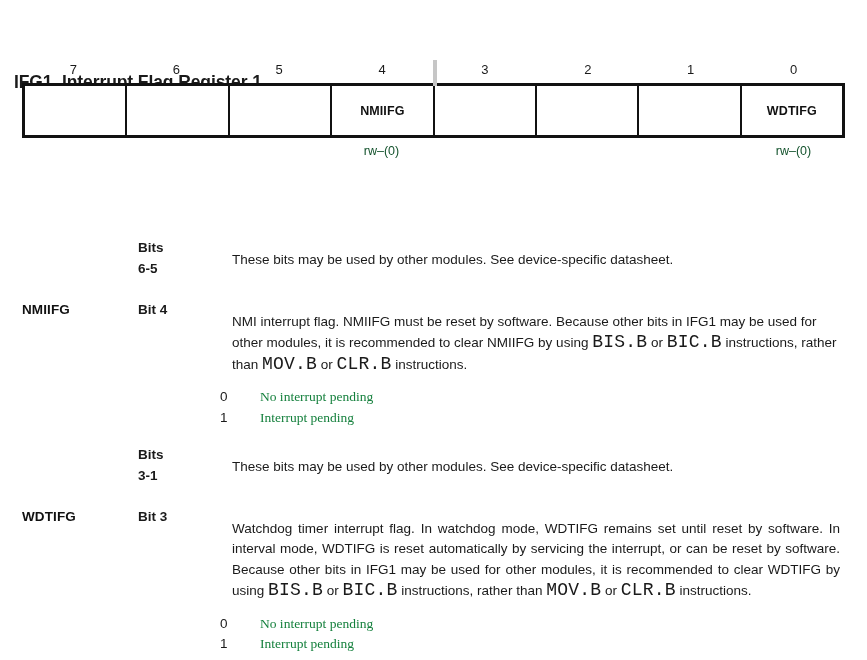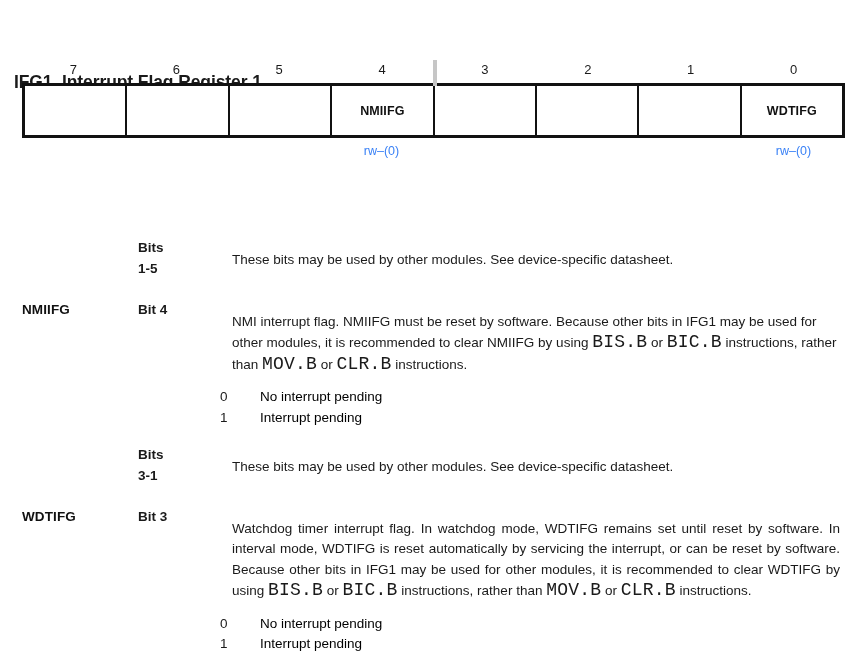--- a/index.html
+++ b/index.html
@@ -82,21 +82,21 @@
 
   .rw-row {
     position: relative;
     width: 100%;
     height: 22px;
   }
   .rw-label {
     position: absolute;
     top: 6px;
     font-size: 12.5px;
-    color: #3b82f6;
+    color: #14532d;
     text-align: center;
     width: 103px;
   }
   .rw-bit4 { left: 308px; }
   .rw-bit0 { left: 720px; }
 
   
   .field-table {
     position: absolute;
     left: 22px;
@@ -151,21 +151,22 @@
     line-height: 20.5px;
   }
   .enum-key {
     width: 40px;
     flex: 0 0 40px;
     font-size: 13.5px;
     color: #1a1a1a;
   }
   .enum-val {
     font-size: 13.5px;
-    color: #000000;
+    color: #15803d;
+    font-family: Liberation Serif, serif;
   }
 </style>
 </head>
 <body>
 
 <div class="page-title">IFG1, Interrupt Flag Register 1</div>
 
 <div class="register-diagram">
 
   <div class="bit-numbers">
@@ -197,21 +198,21 @@
     <div class="rw-label rw-bit0">rw–(0)</div>
   </div>
 </div>
 
 <div class="field-table">
 
   <div class="field-row">
     <div class="col-name"></div>
     <div class="col-bits">
       <div>Bits</div>
-      <div>1-5</div>
+      <div>6-5</div>
     </div>
     <div class="col-desc">
       <p class="desc-para">These bits may be used by other modules. See device-specific datasheet.</p>
     </div>
   </div>
 
   <div class="field-row">
     <div class="col-name">NMIIFG</div>
     <div class="col-bits">
       <div>Bit 4</div>

